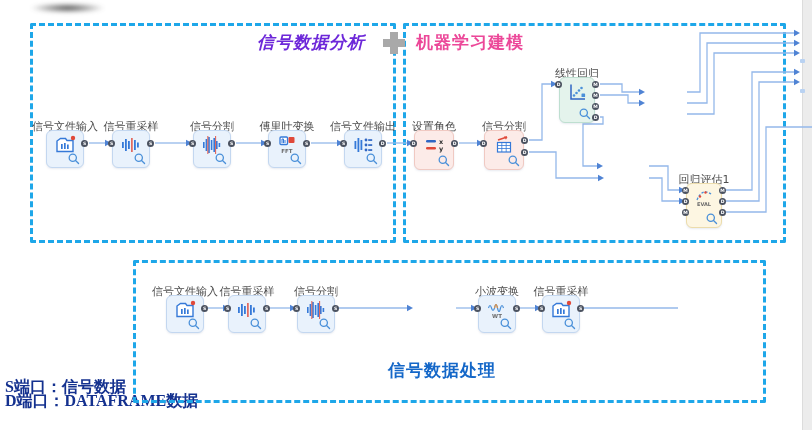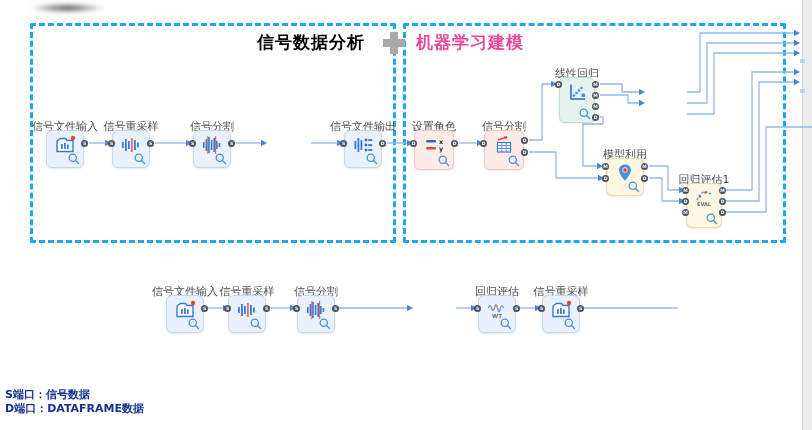--- a/index.html
+++ b/index.html
@@ -20,21 +20,21 @@
   .body{position:relative;border-radius:6px;border:1px solid;display:flex;align-items:flex-start;
         justify-content:center;box-shadow:0 1px 2px rgba(120,140,170,.18);}
   .body.blue{background:#e9f2fc;border-color:#c3d7f0;}
   .body.pink{background:#fcebe8;border-color:#f0c9c2;}
   .body.green{background:#e4f3ec;border-color:#bedfd0;}
   .body.yellow{background:#fdf6e2;border-color:#ecdcab;}
   .body > .ic{margin-top:3px;}
   .mag{position:absolute;right:3px;bottom:2px;}
   .port{position:absolute;width:7px;height:7px;border-radius:50%;background:#4b5260;color:#fff;
         font-size:4.5px;font-weight:bold;line-height:7px;text-align:center;z-index:5;}
-  .legend{position:absolute;left:5px;top:388px;color:#14318f;font-weight:bold;font-size:11px;line-height:14px;}
+  .legend{position:absolute;left:5px;top:380px;color:#14318f;font-weight:bold;font-size:16px;line-height:14px;font-family:Liberation Serif, serif;}
   .stub{position:absolute;width:5px;height:4px;background:#b9d2f2;border-radius:1px;z-index:2;}
 </style>
 </head>
 <body>
 
 <div id="frame">
   <div id="stage">
     <svg id="wires" width="812" height="430">
         <polyline points="89,143 105,143" fill="none" stroke="#94b8ea" stroke-width="1.3"></polyline>
         <polygon points="111,143 105,139.8 105,146.2" fill="#4f83d4"></polygon>
@@ -85,24 +85,27 @@
         <polygon points="541,308 535,304.8 535,311.2" fill="#4f83d4"></polygon>
         <polyline points="584,308 678,308" fill="none" stroke="#94b8ea" stroke-width="1.3"></polyline>
       </svg>
     <div class="legend" style="color: rgb(20, 49, 143);">
       <div>S端口：信号数据</div>
       <div>D端口：DATAFRAME数据</div>
     </div>
     <div class="right-strip" style="left: 802px; background: rgb(236, 236, 236);"></div>
   <div class="smudge" style="left: 30px; top: 3px; width: 75px; height: 10px;"></div>
       <div class="grp" style="left: 30px; top: 23px; width: 360px; height: 214px; border-color: rgb(30, 167, 233);">
-        <div class="grp-title" style="color: #000000; top: 5px; right: 28px;">信号数据分析</div>
+        <div class="grp-title" style="color: #6d28d9; top: 5px; right: 28px; font-style: italic;">信号数据分析</div>
       </div>
       <div class="grp" style="left: 403px; top: 23px; width: 377px; height: 214px; border-color: rgb(30, 167, 233);">
         <div class="grp-title" style="color: #ec4899; top: 5px; left: 10px;">机器学习建模</div>
+      </div>
+      <div class="grp" style="left: 133px; top: 260px; width: 627px; height: 137px; border-color: rgb(30, 167, 233);">
+        <div class="grp-title" style="color: rgb(20, 103, 200); bottom: 18px; left: 50%; transform: translateX(-57%);">信号数据处理</div>
       </div>
       <div class="plus" style="left: 383px; top: 32px; z-index: 6;"></div>
       <div class="node" style="left: 46px; top: 130px; width: 38px; height: 38px;">
         <div class="lbl" style="left: -36px;">信号文件输入</div>
         <div class="body blue" style="width: 36px; height: 36px;">
           <svg class="ic" width="22" height="22" viewBox="0 0 22 22">
     <path d="M3 7 l3.5-2.5 h5 l1.5 2 h6 v11 h-16 z" fill="#fff" stroke="#3579d8" stroke-width="1.4"></path>
     <rect x="7" y="10" width="1.7" height="5" fill="#3579d8"></rect>
             <rect x="10" y="9" width="1.7" height="6" fill="#3579d8"></rect>
             <rect x="13" y="10.5" width="1.7" height="4.5" fill="#3579d8"></rect>
@@ -149,20 +152,37 @@
             <rect x="14.2" y="2" width="0.9" height="18" fill="#e0493a"></rect>
           </svg>
           <svg class="mag" width="13" height="13" viewBox="0 0 18 18">
   <circle cx="8" cy="8" r="5" fill="none" stroke="#4a90d9" stroke-width="1.8"></circle>
   <line x1="11.8" y1="11.8" x2="16" y2="16" stroke="#4a90d9" stroke-width="1.8" stroke-linecap="round"></line>
           </svg>
         </div>
         <div class="port" style="left: -4px; top: 9.5px;">S</div>
         <div class="port" style="left: 35px; top: 9.5px;">S</div>
       </div>
+      <div class="node" style="left: 268px; top: 130px; width: 38px; height: 38px;">
+        <div class="lbl" style="left: -36px;">傅里叶变换</div>
+        <div class="body blue" style="width: 36px; height: 36px;">
+          <svg class="ic" width="22" height="22" viewBox="0 0 22 22">
+    <rect x="4" y="3" width="7.5" height="7.5" rx="1" fill="#fff" stroke="#3579d8" stroke-width="1.3"></rect>
+    <path d="M6 9 v-4 h1.5 v4 M9 9 v-3" stroke="#3579d8" stroke-width="1" fill="none"></path>
+    <rect x="12.5" y="3" width="6" height="6" rx="1" fill="#e0493a"></rect>
+    <text x="11" y="19" font-size="5.5" font-weight="bold" fill="#6b6b6b" text-anchor="middle">FFT</text>
+          </svg>
+          <svg class="mag" width="13" height="13" viewBox="0 0 18 18">
+  <circle cx="8" cy="8" r="5" fill="none" stroke="#4a90d9" stroke-width="1.8"></circle>
+  <line x1="11.8" y1="11.8" x2="16" y2="16" stroke="#4a90d9" stroke-width="1.8" stroke-linecap="round"></line>
+          </svg>
+        </div>
+        <div class="port" style="left: -4px; top: 9.5px;">S</div>
+        <div class="port" style="left: 35px; top: 9.5px;">S</div>
+      </div>
       <div class="node" style="left: 344px; top: 130px; width: 38px; height: 38px;">
         <div class="lbl" style="left: -36px;">信号文件输出</div>
         <div class="body blue" style="width: 36px; height: 36px;">
           <svg class="ic" width="22" height="22" viewBox="0 0 22 22">
     <rect x="2.5" y="7" width="1.8" height="8" fill="#3579d8"></rect>
             <rect x="5.5" y="4" width="1.8" height="14" fill="#3579d8"></rect>
             <rect x="8.5" y="6" width="1.8" height="10" fill="#3579d8"></rect>
     <circle cx="14" cy="6" r="1.4" fill="#2f66c4"></circle>
             <rect x="16.2" y="5.2" width="4" height="1.7" fill="#2f66c4"></rect>
     <circle cx="14" cy="11" r="1.4" fill="#2f66c4"></circle>
@@ -228,37 +248,20 @@
   <circle cx="8" cy="8" r="5" fill="none" stroke="#4a90d9" stroke-width="1.8"></circle>
   <line x1="11.8" y1="11.8" x2="16" y2="16" stroke="#4a90d9" stroke-width="1.8" stroke-linecap="round"></line>
           </svg>
         </div>
         <div class="port" style="left: -4px; top: 3.5px;">D</div>
         <div class="port" style="left: 33px; top: 3.5px;">M</div>
         <div class="port" style="left: 33px; top: 14.5px;">M</div>
         <div class="port" style="left: 33px; top: 25.5px;">M</div>
         <div class="port" style="left: 33px; top: 36.5px;">D</div>
       </div>
-      <div class="node" style="left: 606px; top: 158px; width: 38px; height: 38px;">
-        <div class="lbl" style="left: -36px;">模型利用</div>
-        <div class="body yellow" style="width: 36px; height: 36px;">
-          <svg class="ic" width="22" height="22" viewBox="0 0 22 22">
-    <path d="M11 2.5 C7.2 2.5 5 5.2 5 8.2 c0 4 6 10.5 6 10.5 s6-6.5 6-10.5 c0-3-2.2-5.7-6-5.7 z" fill="#4a90d9"></path>
-    <circle cx="11" cy="8" r="2.4" fill="#e0493a" stroke="#fff" stroke-width="0.8"></circle>
-          </svg>
-          <svg class="mag" width="13" height="13" viewBox="0 0 18 18">
-  <circle cx="8" cy="8" r="5" fill="none" stroke="#4a90d9" stroke-width="1.8"></circle>
-  <line x1="11.8" y1="11.8" x2="16" y2="16" stroke="#4a90d9" stroke-width="1.8" stroke-linecap="round"></line>
-          </svg>
-        </div>
-        <div class="port" style="left: -4px; top: 4.5px;">M</div>
-        <div class="port" style="left: -4px; top: 16.5px;">D</div>
-        <div class="port" style="left: 35px; top: 4.5px;">M</div>
-        <div class="port" style="left: 35px; top: 16.5px;">D</div>
-      </div>
       <div class="node" style="left: 686px; top: 183px; width: 36px; height: 45px;">
         <div class="lbl" style="left: -37px;">回归评估1</div>
         <div class="body yellow" style="width: 34px; height: 43px;">
           <svg class="ic" width="22" height="22" viewBox="0 0 22 22">
     <path d="M4 13 C8 3 14 4 18 7" stroke="#4a90d9" stroke-width="1.3" fill="none" stroke-dasharray="2.5 1.5"></path>
     <circle cx="7" cy="9.5" r="1.2" fill="#e0493a"></circle>
             <circle cx="12.5" cy="5.5" r="1.2" fill="#e0493a"></circle>
     <text x="11" y="18.5" font-size="5" font-weight="bold" fill="#6b6b6b" text-anchor="middle">EVAL</text>
           </svg>
           <svg class="mag" width="13" height="13" viewBox="0 0 18 18">
@@ -325,21 +328,21 @@
           </svg>
           <svg class="mag" width="13" height="13" viewBox="0 0 18 18">
   <circle cx="8" cy="8" r="5" fill="none" stroke="#4a90d9" stroke-width="1.8"></circle>
   <line x1="11.8" y1="11.8" x2="16" y2="16" stroke="#4a90d9" stroke-width="1.8" stroke-linecap="round"></line>
           </svg>
         </div>
         <div class="port" style="left: -4px; top: 9.5px;">S</div>
         <div class="port" style="left: 35px; top: 9.5px;">S</div>
       </div>
       <div class="node" style="left: 478px; top: 295px; width: 38px; height: 38px;">
-        <div class="lbl" style="left: -36px;">回归评估</div>
+        <div class="lbl" style="left: -36px;">小波变换</div>
         <div class="body blue" style="width: 36px; height: 36px;">
           <svg class="ic" width="22" height="22" viewBox="0 0 22 22">
     <path d="M2.5 9 q1.5-5 3 0 q1.5 5 3 0 q1.5-7 3 0 q1.5 7 3 0 q1.5-5 3 0" stroke="#4a90d9" stroke-width="1.2" fill="none"></path>
     <path d="M8.5 9 q1.5-7 3 0" stroke="#e8913c" stroke-width="1.2" fill="none"></path>
     <text x="11" y="18.5" font-size="5.5" font-weight="bold" fill="#6b6b6b" text-anchor="middle">WT</text>
           </svg>
           <svg class="mag" width="13" height="13" viewBox="0 0 18 18">
   <circle cx="8" cy="8" r="5" fill="none" stroke="#4a90d9" stroke-width="1.8"></circle>
   <line x1="11.8" y1="11.8" x2="16" y2="16" stroke="#4a90d9" stroke-width="1.8" stroke-linecap="round"></line>
           </svg>

